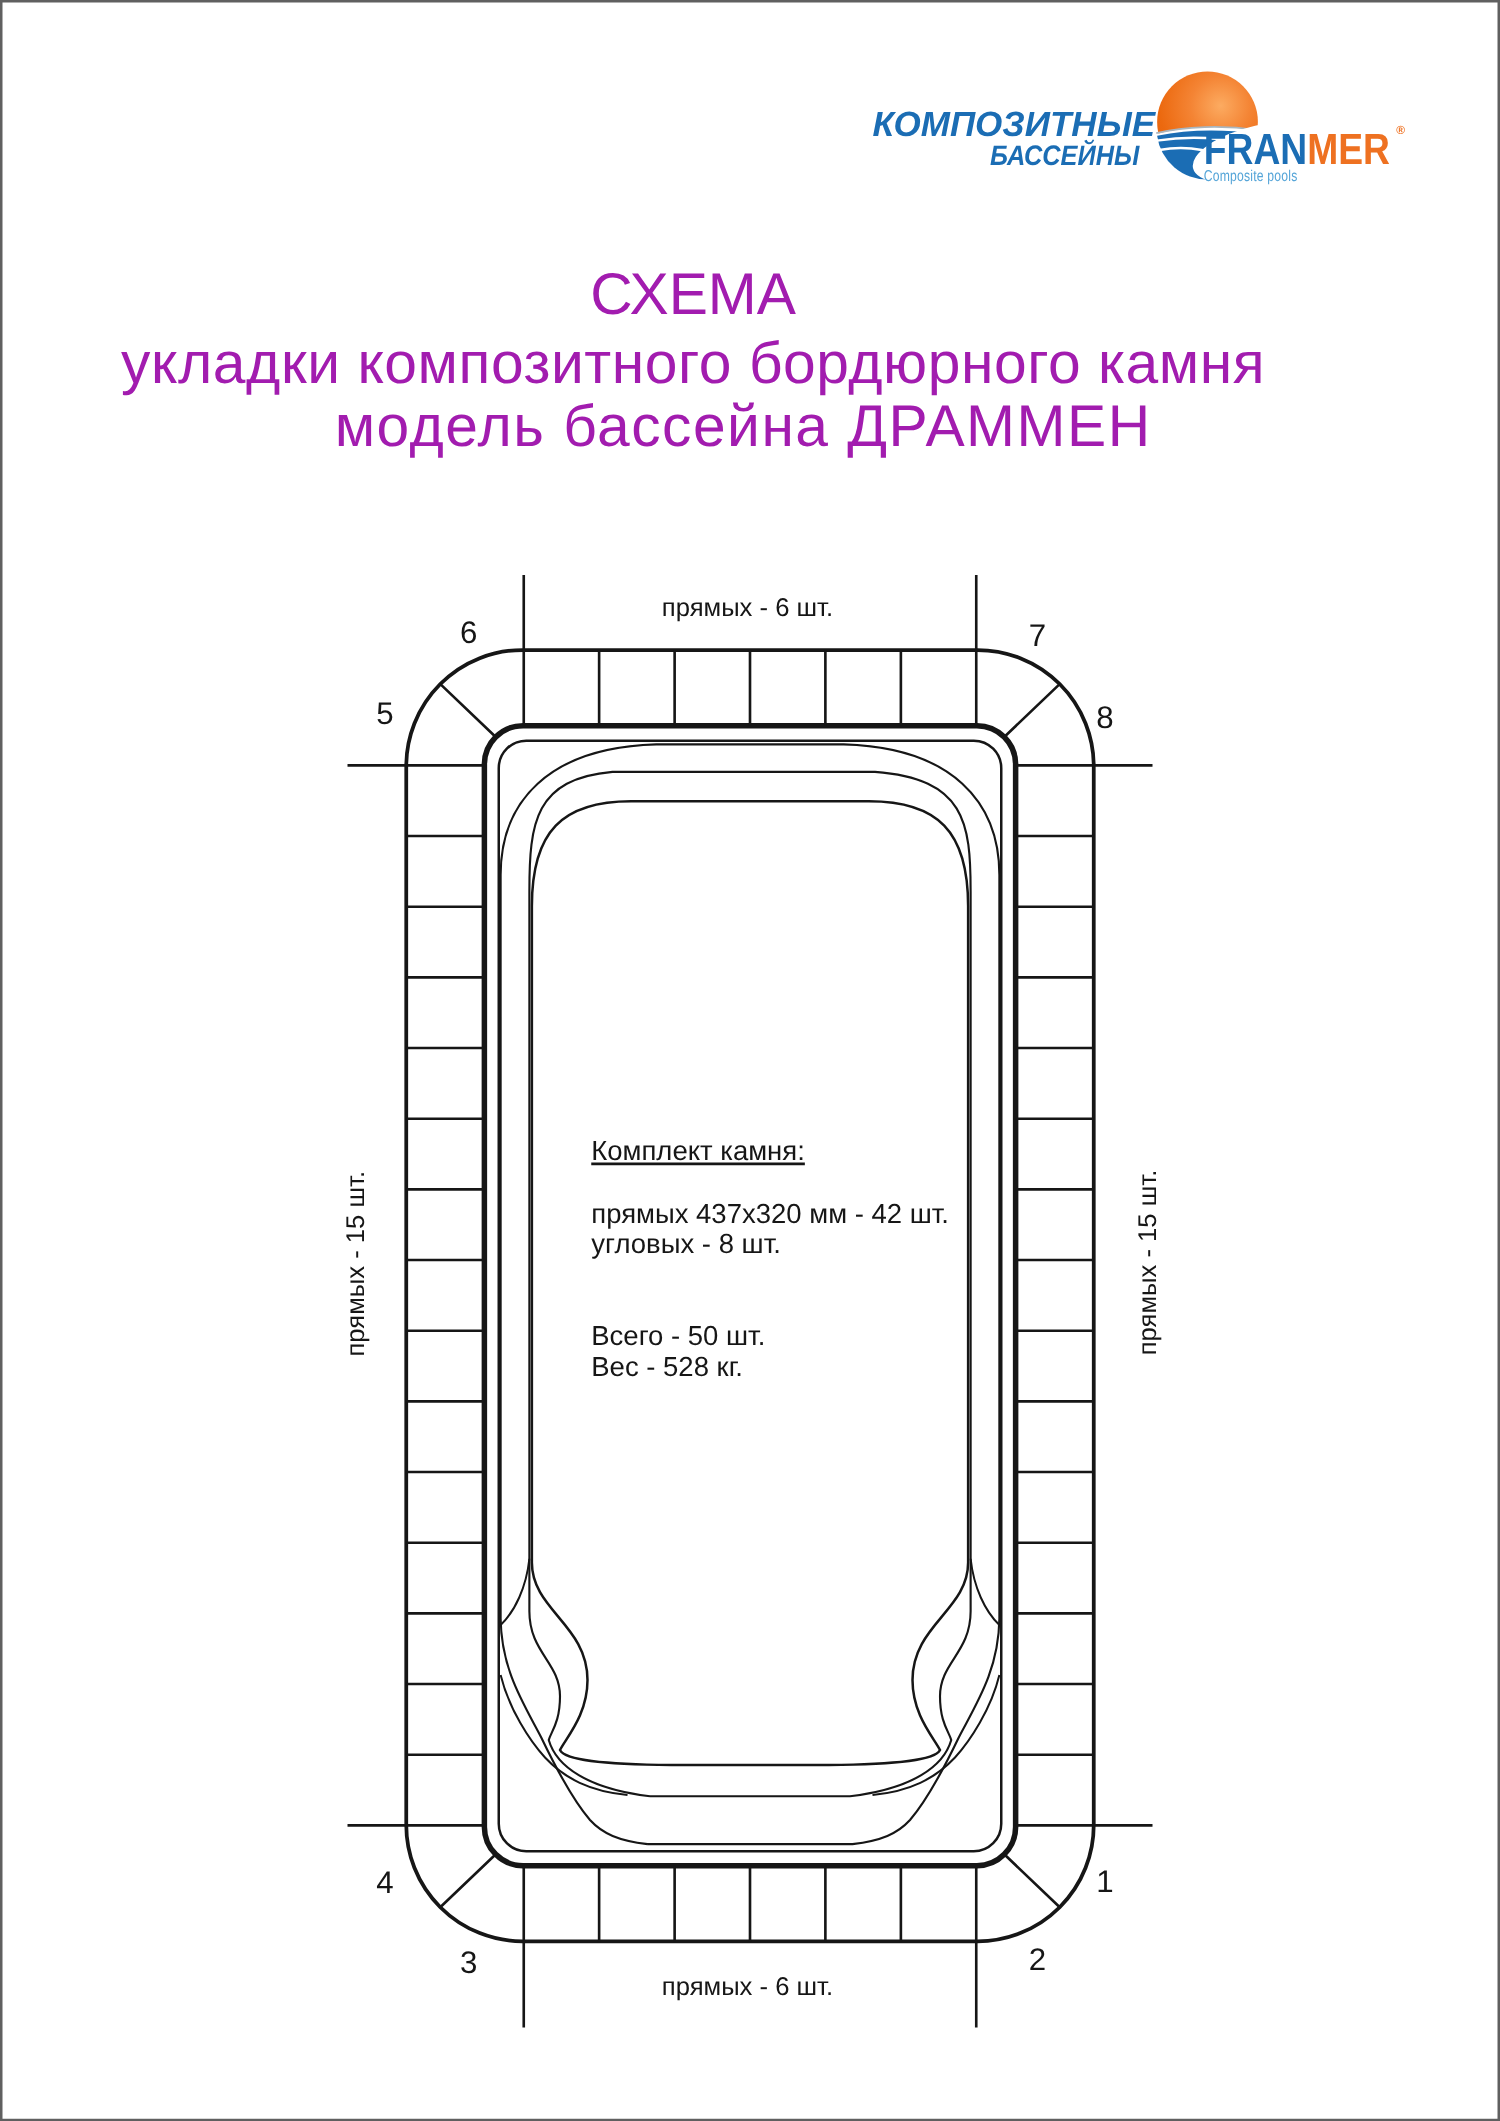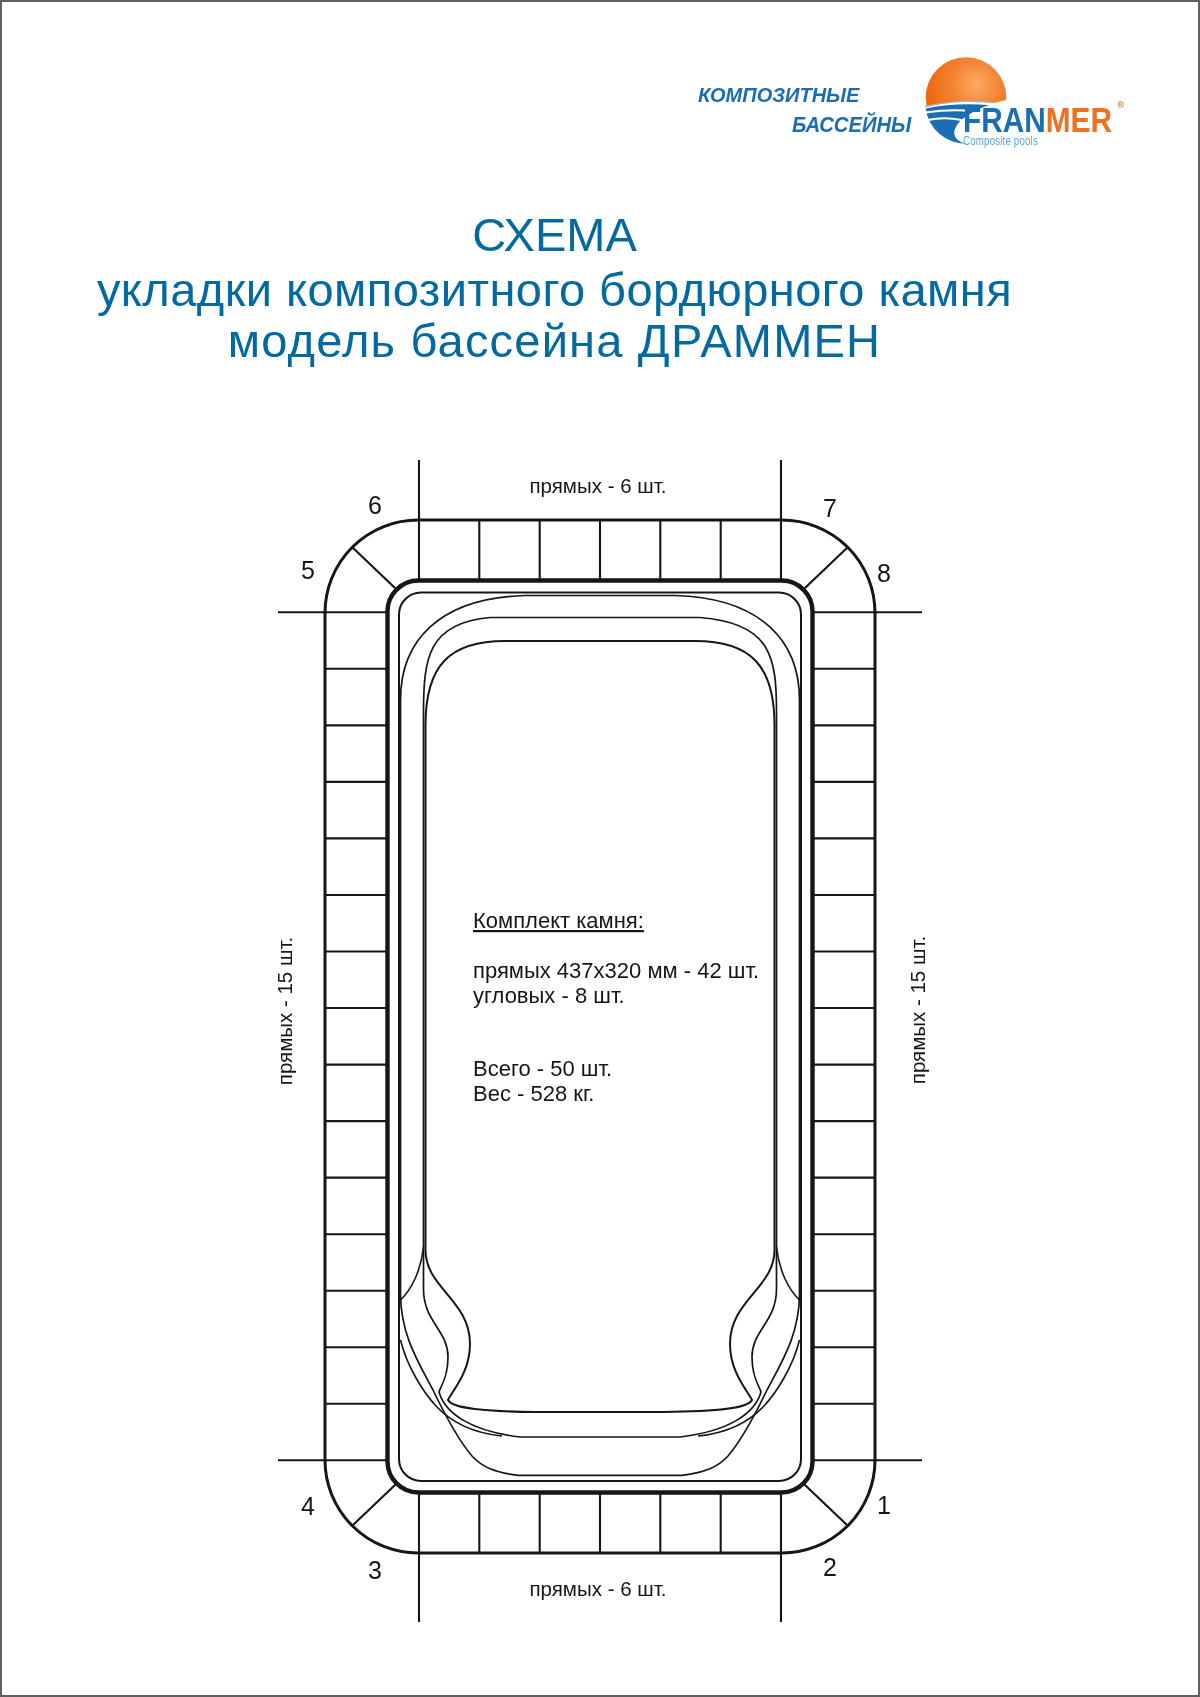--- a/index.html
+++ b/index.html
@@ -1,30 +1,30 @@
 <!DOCTYPE html>
 <html><head>
 <meta charset="utf-8">
 <style>
 html,body{margin:0;padding:0;}
 body{width:1200px;height:1697px;position:relative;background:#fff;overflow:hidden;
      font-family:"Liberation Sans",sans-serif;}
 #frame{position:absolute;left:0;top:0;width:1196px;height:1693px;border:2px solid #606060;}
 .abs{position:absolute;white-space:nowrap;}
-#lg1{left:698px;top:84px;font-size:20px;font-weight:bold;font-style:italic;color:#1b6db4;letter-spacing:0;}
+#lg1{left:698px;top:84px;font-size:28px;font-weight:bold;font-style:italic;color:#1b6db4;letter-spacing:0;}
 #lg2{left:792px;top:112px;font-size:22.5px;font-weight:bold;font-style:italic;color:#1b6db4;letter-spacing:0;transform:scaleX(0.9);transform-origin:0 0;}
 #franmer{left:963px;top:100px;font-size:35px;font-weight:bold;transform:scaleX(0.851);transform-origin:0 0;letter-spacing:0px;}
 #franmer .b{color:#1b6db4;}
 #franmer .o{color:#ee7121;}
 #reg{left:1117px;top:99px;font-size:9.5px;color:#ee7121;font-weight:bold;}
 #cpools{left:963px;top:134px;font-size:12.5px;color:#55a5d8;letter-spacing:0.2px;transform:scaleX(0.78);transform-origin:0 0;}
-.title{left:0;width:1109px;text-align:center;font-size:47px;color:#0369a1;}
+.title{left:0;width:1109px;text-align:center;font-size:47px;color:#a21caf;}
 #t1{top:207px;}
 #t2{top:262px;letter-spacing:0.45px;}
-#t3{top:313px;letter-spacing:1.2px;}
+#t3{top:313px;letter-spacing:1.2px;padding-left:40px;}
 svg{position:absolute;left:0;top:0;}
 </style>
 </head>
 <body>
 <div id="frame"></div>
 <div class="abs" id="lg1">КОМПОЗИТНЫЕ</div>
 <div class="abs" id="lg2">БАССЕЙНЫ</div>
 <svg id="ball" style="left:920px;top:52px" width="96" height="94" viewBox="0 0 96 94">
   <defs>
     <radialGradient id="bg" cx="0.63" cy="0.34" r="0.78">

